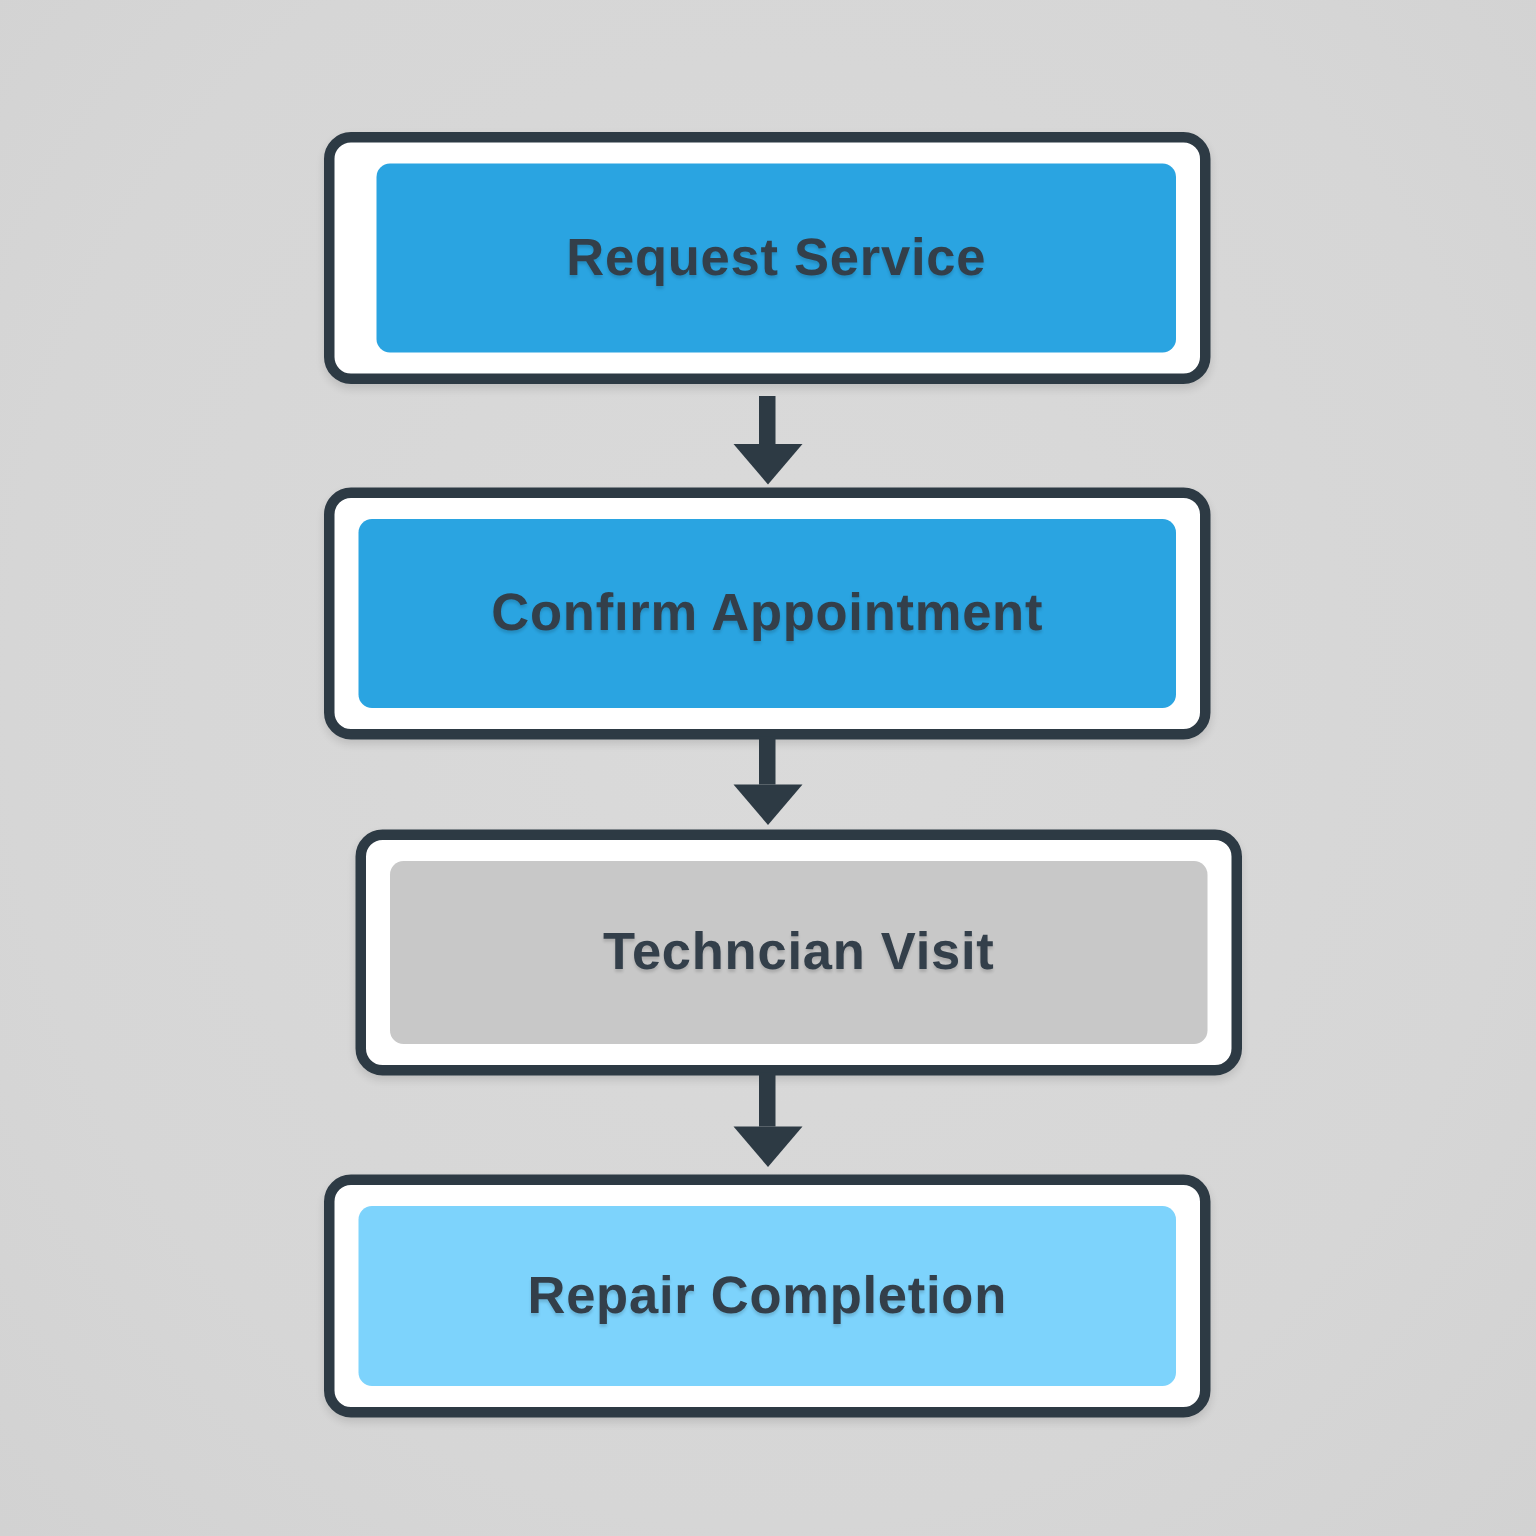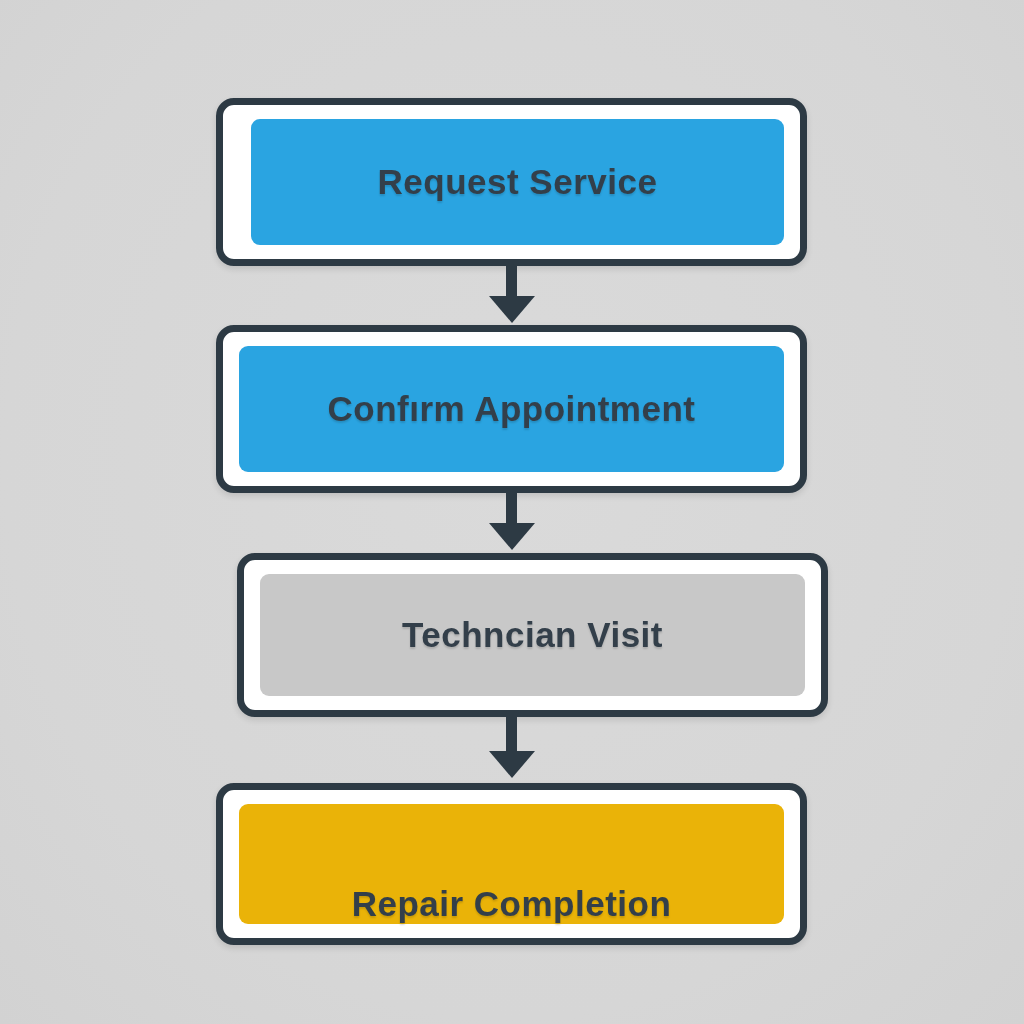--- a/index.html
+++ b/index.html
@@ -35,21 +35,21 @@
     justify-content: center;
   }
   .step-label {
     font-size: 35px;
     font-weight: 700;
     color: #333f4a;
     letter-spacing: 0.5px;
     text-shadow: 0 2px 2px rgba(0,0,0,0.14);
     white-space: nowrap;
   }
-  .box-1 { top: 98px;  height: 168px; padding-left: 28px; }
+  .box-1 { top: 88px;  height: 168px; padding-left: 28px; }
   .box-2 { top: 325px; height: 168px; }
   .box-3 { top: 553px; height: 164px; margin-left: 21px; }
   .box-4 { top: 783px; height: 162px; }
 
   .arrow {
     position: absolute;
     left: 488px;            
     width: 47px;
     display: flex;
     flex-direction: column;
@@ -104,18 +104,18 @@
       <span class="step-label">Techncian Visit</span>
     </div>
   </div>
 
   <div class="arrow arrow-3">
     <div class="stem"></div>
     <div class="head"></div>
   </div>
 
   <div class="step-box box-4">
-    <div class="step-fill" style="background: #eab308; align-items: flex-end;">
+    <div class="step-fill" style="background: #7dd3fc;">
       <span class="step-label">Repair Completion</span>
     </div>
   </div>
 
 </div>
 
 </body></html>

